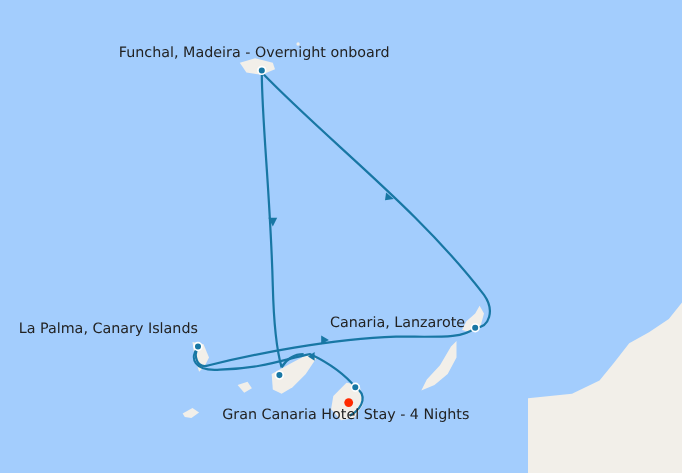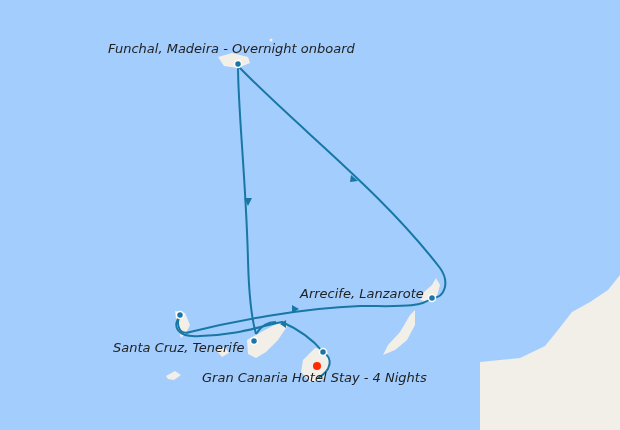--- a/index.html
+++ b/index.html
@@ -1,17 +1,17 @@
 <!DOCTYPE html>
 <html><head>
 <meta charset="utf-8">
 <style>
   html,body{margin:0;padding:0;}
   body{width:620px;height:430px;overflow:hidden;background:#a3cdfd;font-family:"DejaVu Sans","Liberation Sans",sans-serif;}
-  #map{position:relative;width:620px;height:352px;font-style:italic;}
+  #map{position:relative;width:620px;height:352px;}
   svg{position:absolute;left:0;top:0;}
   .lbl{position:absolute;font-size:13px;color:#222;white-space:nowrap;line-height:16px;}
 </style>
 </head>
 <body>
 
 <div id="map">
 <svg width="620" height="430" viewBox="0 0 620 430">
 
   <path d="M480,362 L520,358 L545,346 L558,330 L572,312 L590,302 L608,290 L620,275 L620,430 L480,430 Z" fill="#f2efe9"></path>
@@ -51,16 +51,16 @@
     <circle cx="238" cy="64" r="3.5"></circle>
     <circle cx="180" cy="315" r="3.5"></circle>
     <circle cx="432" cy="298" r="3.5"></circle>
     <circle cx="254" cy="341" r="3.5"></circle>
     <circle cx="323" cy="352" r="3.5"></circle>
   </g>
   <circle cx="317" cy="366" r="4" fill="#ff2a00"></circle>
 </svg>
 
 <span class="lbl" style="left:108px;top:41px;">Funchal, Madeira - Overnight onboard</span>
-<span class="lbl" style="left:300px;top:286px;">Arrecife, Lanzarote</span>
-<span class="lbl" style="left:113px;top:340px;">Santa Cruz, Tenerife</span>
+<span class="lbl" style="left:17px;top:292px;">La Palma, Canary Islands</span>
+<span class="lbl" style="left:300px;top:286px;">Canaria, Lanzarote</span>
 <span class="lbl" style="left:202px;top:370px;">Gran Canaria Hotel Stay - 4 Nights</span>
 </div>
 
 </body></html>

